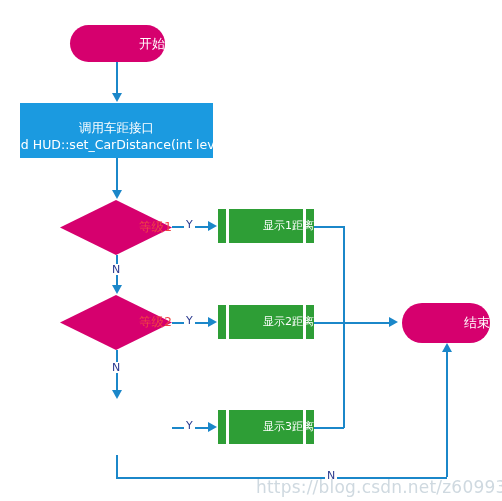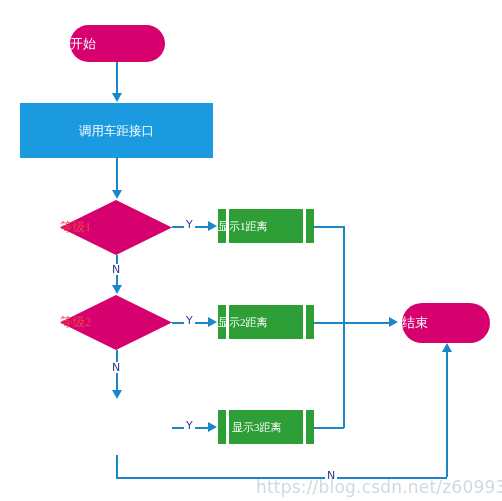--- a/index.html
+++ b/index.html
@@ -15,38 +15,37 @@
     width: 502px;
     height: 501px;
     background: #ffffff;
     overflow: hidden;
   }
   .node {
     position: absolute;
     box-sizing: border-box;
     display: flex;
     align-items: center;
-    justify-content: flex-start;
+    justify-content: flex-end;
     text-align: center;
     color: #ffffff;
     line-height: 1.35;
-    font-family: Liberation Serif, serif;
   }
   
   .terminator {
     background: #d6006e;
     border-radius: 40px;
     font-size: 13px;
   }
   
   .process {
     background: #1b9ae0;
     font-size: 12px;
     flex-direction: column;
-    padding: 20px 6px;
+    padding: 4px 6px;
   }
   .process .line-cn { font-size: 12.5px; }
   .process .line-code { font-size: 12.5px; white-space: nowrap; }
   
   .decision {
     background: transparent;
   }
   .decision .dia-shape {
     position: absolute;
     left: 0; top: 0;
@@ -122,20 +121,21 @@
 <body>
 
 <div id="canvas">
 
   <div class="node terminator" style="left:70px; top:25px; width:95px; height:37px;">
     <span>开始</span>
   </div>
 
   <div class="node process" style="left:20px; top:103px; width:193px; height:55px;">
     <span class="line-cn">调用车距接口</span>
+    <span class="line-code">void HUD::set_CarDistance(int level)</span>
   </div>
 
   <div class="node decision" style="left:60px; top:200px; width:112px; height:55px;">
     <span class="dia-shape"></span>
     <span class="dia-label">等级1</span>
   </div>
 
   <div class="node decision" style="left:60px; top:295px; width:112px; height:55px;">
     <span class="dia-shape"></span>
     <span class="dia-label">等级2</span>

